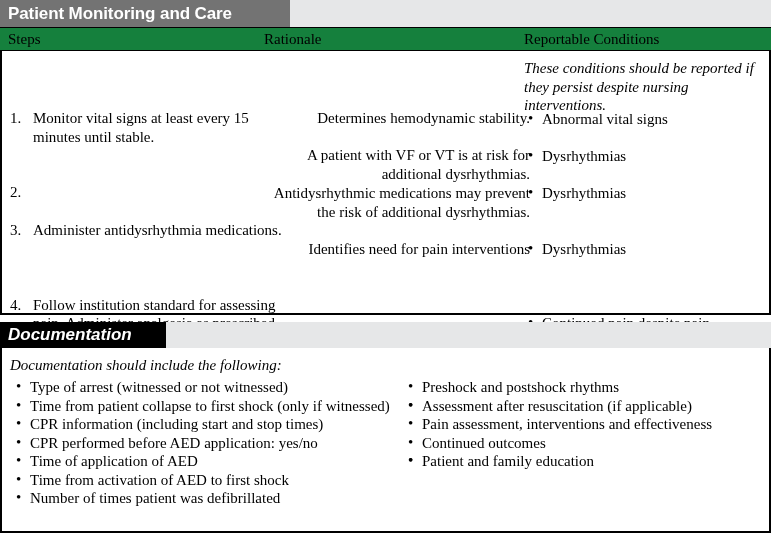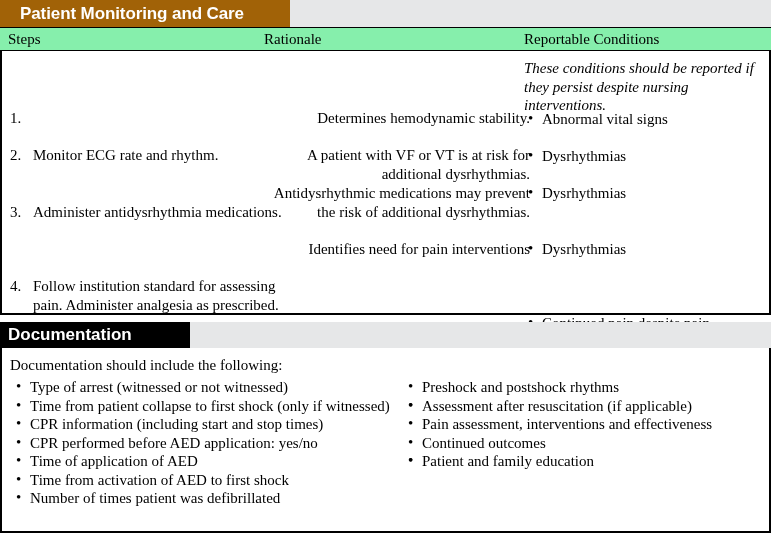--- a/index.html
+++ b/index.html
@@ -12,30 +12,30 @@
   
   #table-block{
     position:absolute;left:0;top:0;width:771px;height:316px;
   }
   #title-bar-row{
     position:absolute;left:0;top:0;width:771px;height:27px;
     background:#e6e7e8;
   }
   #section-title{
     position:absolute;left:0;top:0;width:290px;height:27px;
-    background:#a16207;color:#ffffff;
+    background:#737373;color:#ffffff;
     font-family:"Liberation Sans","DejaVu Sans",sans-serif;
     font-size:17px;font-weight:bold;line-height:27px;
-    padding-left:20px;box-sizing:border-box;
+    padding-left:8px;box-sizing:border-box;
     letter-spacing:-0.1px;white-space:nowrap;
   }
 
   #col-header-row{
     position:absolute;left:0;top:27px;width:771px;height:24px;
-    background:#86efac;
+    background:#15803d;
     border-top:1px solid #000;border-bottom:1px solid #000;
     box-sizing:border-box;
   }
   #col-header-row .chead{
     position:absolute;top:0;height:22px;line-height:22px;
     font-size:15px;white-space:nowrap;
   }
   #ch-steps{left:8px;}
   #ch-rationale{left:264px;}
   #ch-reportable{left:524px;}
@@ -89,35 +89,35 @@
 
   
   #doc-block{
     position:absolute;left:0;top:322px;width:771px;height:211px;
   }
   #doc-title-bar-row{
     position:absolute;left:0;top:0;width:771px;height:26px;
     background:#e6e7e8;
   }
   #doc-title{
-    position:absolute;left:0;top:0;width:190px;height:26px;
+    position:absolute;left:0;top:0;width:166px;height:26px;
     background:#000000;color:#ffffff;
     font-family:"Liberation Sans","DejaVu Sans",sans-serif;
     font-size:17px;font-weight:bold;line-height:26px;
-    padding-left:8px;box-sizing:border-box;white-space:nowrap;
+    padding-left:8px;box-sizing:border-box;white-space:nowrap;font-style:italic;
   }
   #doc-body{
     position:absolute;left:0;top:26px;width:771px;height:185px;
     border-left:2px solid #000;border-right:2px solid #000;
     border-bottom:2px solid #000;
     box-sizing:border-box;background:#fff;
   }
   #doc-intro{
     position:absolute;left:8px;top:8px;
-    font-size:15px;line-height:18.5px;
+    font-size:15px;font-style:italic;line-height:18.5px;
   }
   #doc-col-left{position:absolute;left:10px;top:30px;width:380px;}
   #doc-col-right{position:absolute;left:402px;top:30px;width:360px;}
 </style>
 </head>
 <body>
 
 <div id="table-block">
 
   <div id="title-bar-row">
@@ -129,24 +129,24 @@
     <div class="chead" id="ch-rationale">Rationale</div>
     <div class="chead" id="ch-reportable">Reportable Conditions</div>
   </div>
 
   <div id="table-body">
 
     <div class="col" id="col-steps">
       <ol class="steps">
         <li class="row" style="top:58px;">
           <span class="num">1.</span>
+          <span>Monitor vital signs at least every 15 minutes until stable.</span>
         </li>
         <li class="row" style="top:95px;">
           <span class="num">2.</span>
-          <span>Monitor ECG rate and rhythm.</span>
         </li>
         <li class="row" style="top:133px;">
           <span class="num">3.</span>
           <span>Administer antidysrhythmia medications.</span>
         </li>
         <li class="row" style="top:189px;">
           <span class="num">4.</span>
           <span>Follow institution standard for assessing pain. Administer analgesia as prescribed.</span>
         </li>
       </ol>

